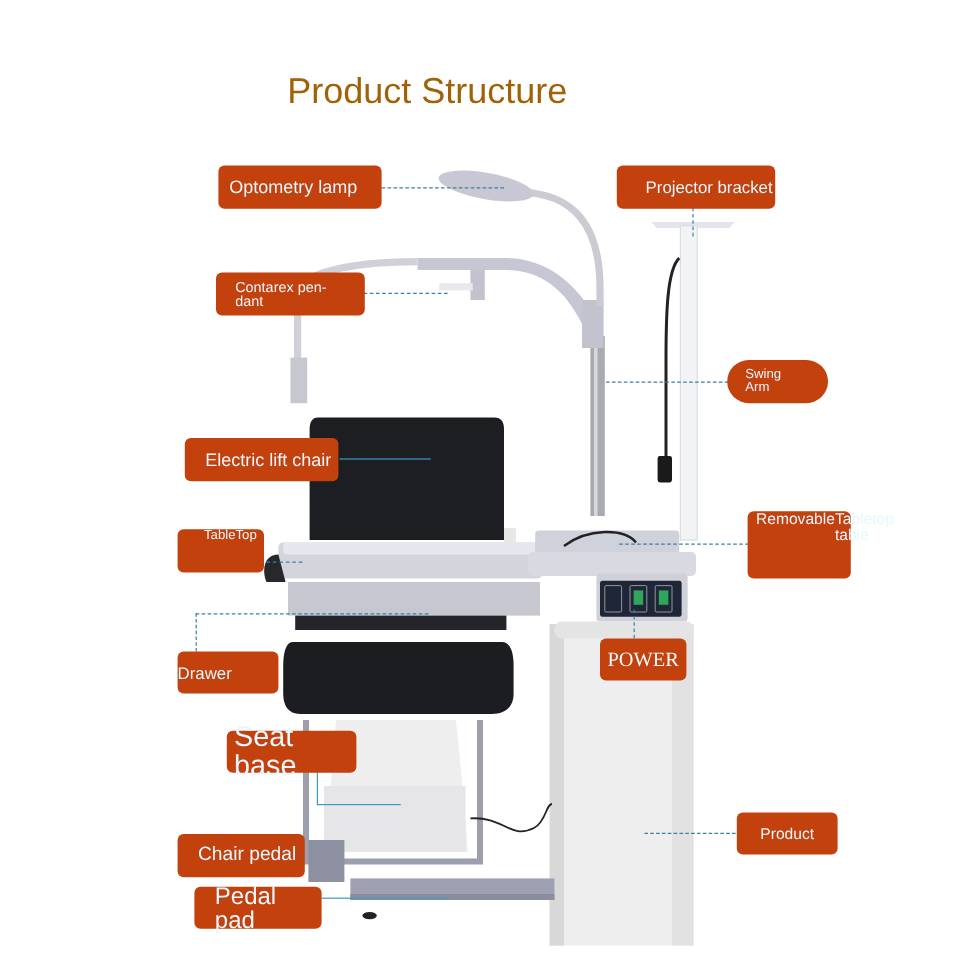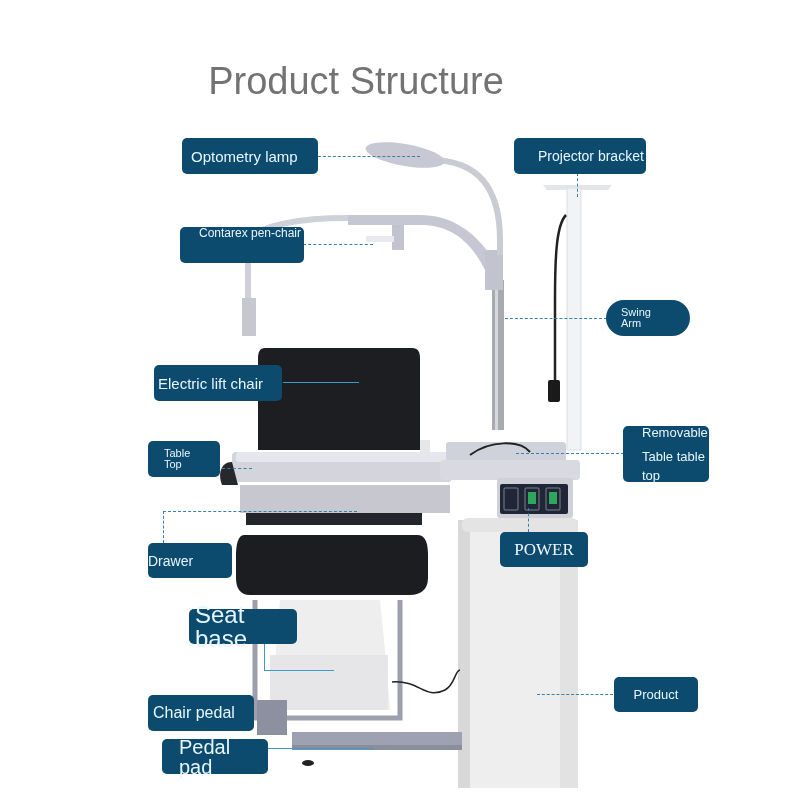--- a/index.html
+++ b/index.html
@@ -1,18 +1,18 @@
 <!DOCTYPE html>
 <html><head>
 <meta charset="utf-8">
 <style>
   html, body { margin: 0; padding: 0; background: #ffffff; }
   body { width: 800px; height: 800px; position: relative; overflow: hidden; font-family: "Liberation Sans", "DejaVu Sans", sans-serif; }
-  .title { position: absolute; left: 0; width: 712px; top: 60px; text-align: center; color: #737373; font-size: 38px; font-family: "Liberation Sans", sans-serif; }
-  .label { position: absolute; background: #0c4a6e; color: #e6f6ff; border-radius: 5px; box-sizing: border-box; display: flex; align-items: center; font-family: "Liberation Sans", sans-serif; line-height: 1.0; }
+  .title { position: absolute; left: 0; width: 712px; top: 60px; text-align: center; color: #a16207; font-size: 30px; font-family: "Liberation Sans", sans-serif; }
+  .label { position: absolute; background: #c2410c; color: #e6f6ff; border-radius: 5px; box-sizing: border-box; display: flex; align-items: center; font-family: "Liberation Sans", sans-serif; line-height: 1.0; }
   .label span { display: block; }
   .line { position: absolute; border-color: #3a6f8f; }
   .dash-h { border-top: 1px dashed #3a7fa6; height: 0; }
   .dash-v { border-left: 1px dashed #3a7fa6; width: 0; }
   .solid-h { border-top: 1px solid #3a9ac9; height: 0; }
   .solid-v { border-left: 1px solid #3a9ac9; width: 0; }
   svg.machine { position: absolute; left: 0; top: 0; }
 </style>
 </head>
 <body>
@@ -108,64 +108,64 @@
 <div class="line dash-v" style="left:528px;top:508px;height:24px;"></div>
 <div class="line solid-v" style="left:264px;top:642px;height:28px;"></div>
 <div class="line solid-h" style="left:264px;top:670px;width:70px;"></div>
 <div class="line dash-h" style="left:537px;top:694px;width:76px;"></div>
 <div class="line solid-h" style="left:268px;top:748px;width:106px;"></div>
 
 <div class="label" style="left:182px;top:138px;width:136px;height:36px;padding-left:9px;font-size:15px;">
   <span>Optometry lamp</span>
 </div>
 
-<div class="label" style="left:180px;top:227px;width:124px;height:36px;padding-left:16px;font-size:12px;flex-direction:row;align-items:flex-start;justify-content:center;">
+<div class="label" style="left:180px;top:227px;width:124px;height:36px;padding-left:16px;font-size:12px;flex-direction:column;align-items:flex-start;justify-content:center;">
   <span>Contarex pen-</span>
-  <span>chair</span>
+  <span>dant</span>
 </div>
 
 <div class="label" style="left:514px;top:138px;width:132px;height:36px;padding-left:24px;font-size:14px;">
   <span>Projector bracket</span>
 </div>
 
 <div class="label" style="left:606px;top:300px;width:84px;height:36px;padding-left:15px;font-size:11px;flex-direction:column;align-items:flex-start;justify-content:center;border-radius:18px;">
   <span>Swing</span>
   <span>Arm</span>
 </div>
 
-<div class="label" style="left:154px;top:365px;width:128px;height:36px;padding-left:4px;font-size:15px;">
+<div class="label" style="left:154px;top:365px;width:128px;height:36px;padding-left:17px;font-size:15px;">
   <span>Electric lift chair</span>
 </div>
 
-<div class="label" style="left:148px;top:441px;width:72px;height:36px;padding-left:16px;font-size:11px;flex-direction:column;align-items:flex-start;justify-content:center;">
+<div class="label" style="left:148px;top:441px;width:72px;height:36px;padding-left:16px;font-size:11px;flex-direction:row;align-items:flex-start;justify-content:center;">
   <span>Table</span>
   <span>Top</span>
 </div>
 
-<div class="label" style="left:623px;top:426px;width:86px;height:56px;padding-left:19px;font-size:13px;flex-direction:column;align-items:flex-start;justify-content:space-between;">
+<div class="label" style="left:623px;top:426px;width:86px;height:56px;padding-left:7px;font-size:13px;flex-direction:row;align-items:flex-start;justify-content:flex-start;">
   <span style="margin-bottom:4px;">Removable</span>
   <span>Table table</span>
   <span>top</span>
 </div>
 
 <div class="label" style="left:148px;top:543px;width:84px;height:35px;font-size:14px;">
   <span>Drawer</span>
 </div>
 
-<div class="label" style="left:500px;top:532px;width:88px;height:35px;justify-content:center;font-size:17px;font-family:'Liberation Serif', serif;color:#f0f8ff;">
+<div class="label" style="left:500px;top:532px;width:72px;height:35px;justify-content:center;font-size:17px;font-family:'Liberation Serif', serif;color:#f0f8ff;">
   <span>POWER</span>
 </div>
 
 <div class="label" style="left:189px;top:609px;width:108px;height:35px;padding-left:6px;font-size:24px;">
   <span>Seat base</span>
 </div>
 
 <div class="label" style="left:614px;top:677px;width:84px;height:35px;justify-content:center;font-size:13px;">
   <span>Product</span>
 </div>
 
-<div class="label" style="left:148px;top:695px;width:106px;height:36px;padding-left:5px;font-size:16px;">
+<div class="label" style="left:148px;top:695px;width:106px;height:36px;padding-left:17px;font-size:16px;">
   <span>Chair pedal</span>
 </div>
 
 <div class="label" style="left:162px;top:739px;width:106px;height:35px;padding-left:17px;font-size:20px;">
   <span>Pedal pad</span>
 </div>
 
 </body></html>

